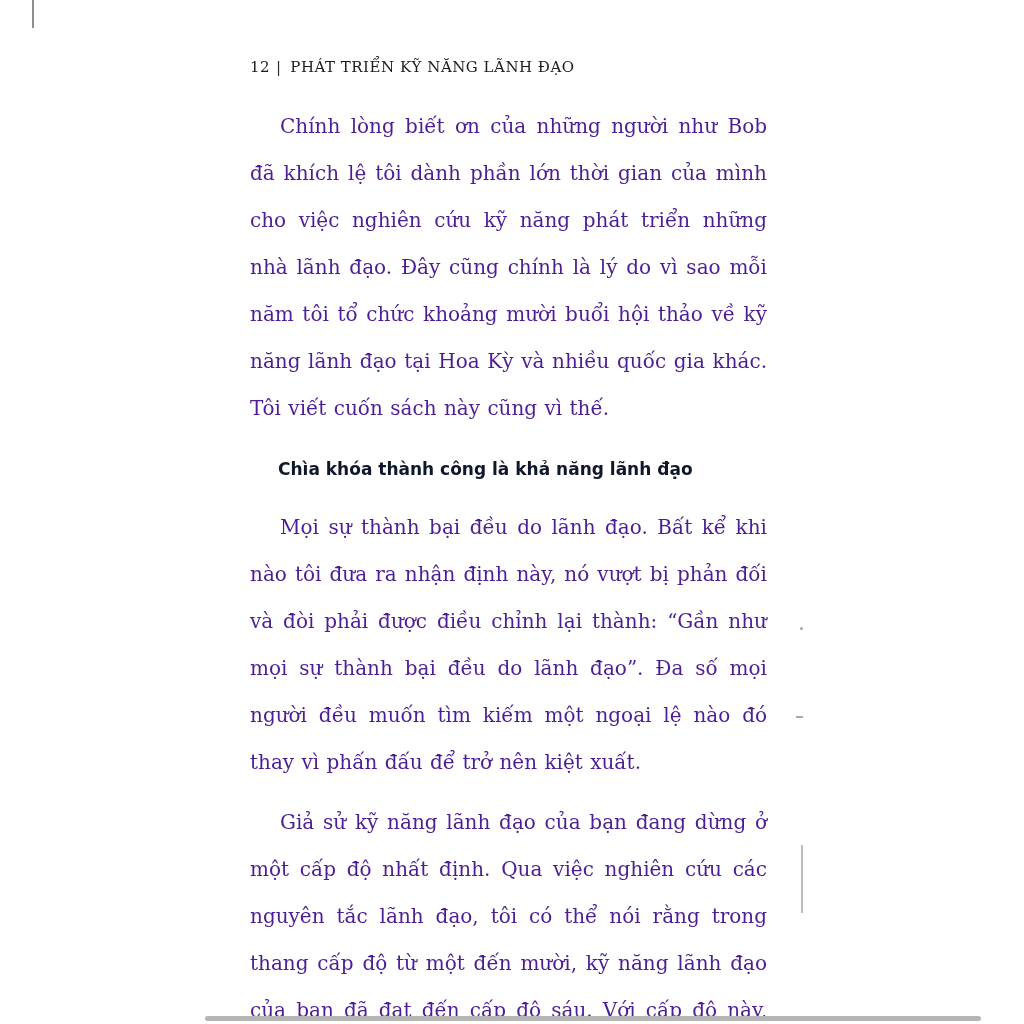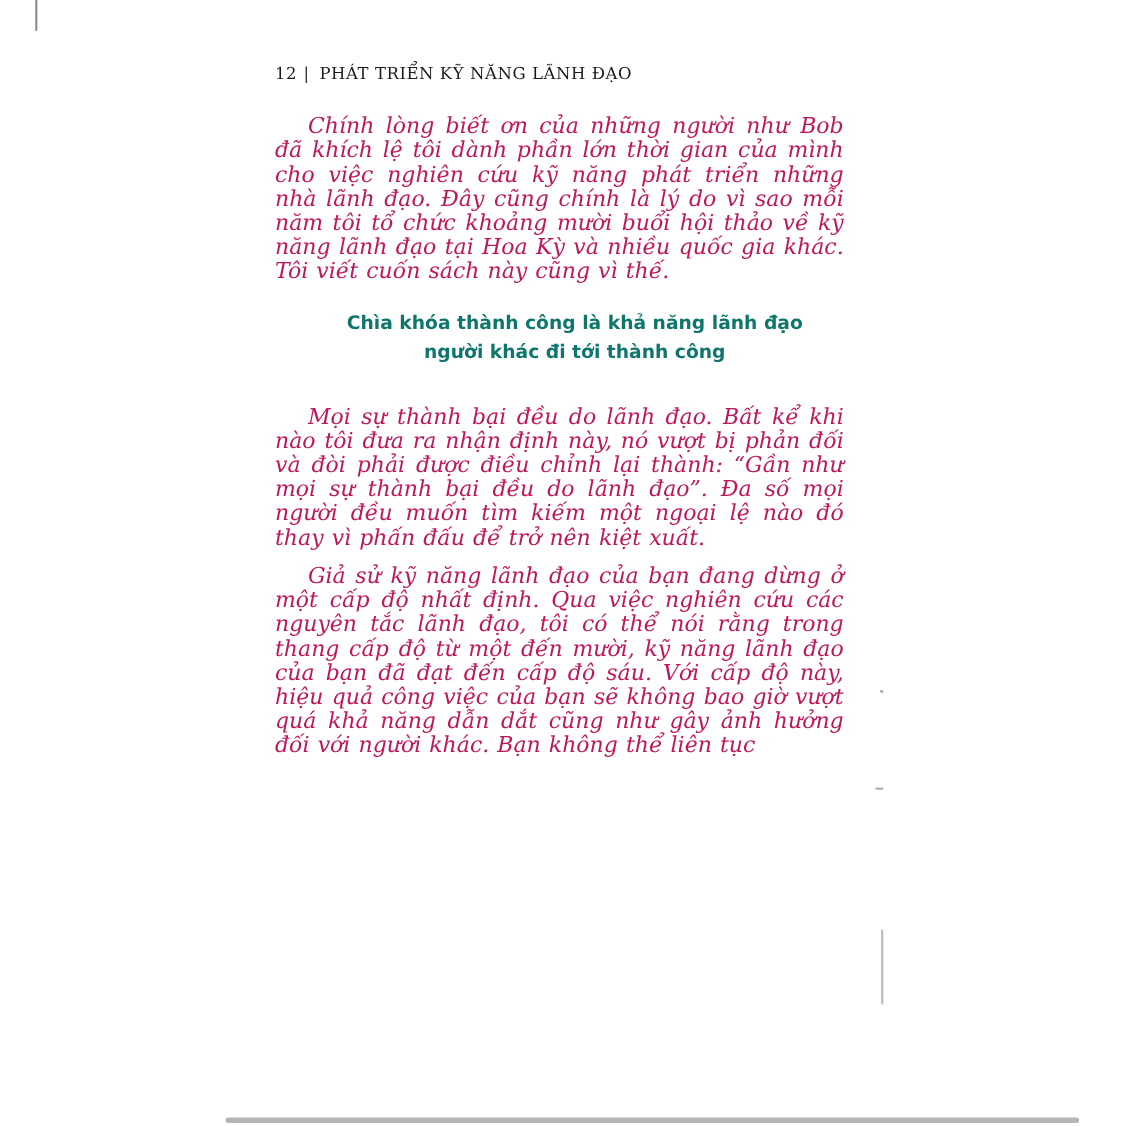--- a/index.html
+++ b/index.html
@@ -36,39 +36,37 @@
     margin-right: 9px;
     font-weight: 400;
     color: #2a2a2a;
   }
   .running-header .booktitle {
     letter-spacing: 0.5px;
   }
   .body-para {
     margin: 0 0 13px 0;
     font-size: 20px;
-    line-height: 22px;
+    line-height: 47px;
     text-align: justify;
     text-indent: 30px;
-    color: #be185d;
+    color: #4c1d95;
     word-spacing: 1px;
-    font-style: italic;
   }
   .first-para {
     margin-top: 27px;
   }
   .section-heading {
-    margin: 24px 0 34px 0;
+    margin: 24px 0 22px 0;
     padding-left: 28px;
     font-family: "DejaVu Sans", "Liberation Sans", sans-serif;
     font-weight: 700;
     font-size: 17px;
     line-height: 26px;
-    color: #0f766e;
-    text-align: center;
+    color: #0f172a;
   }
   
   .artifact {
     position: absolute;
     background: #9a9a9a;
   }
   .artifact-topleft {
     left: 32px;
     top: 0;
     width: 2px;
@@ -115,21 +113,20 @@
 
     <div class="running-header">
       <span class="pagenum">12</span><span class="sep">|</span><span class="booktitle">PHÁT TRIỂN KỸ NĂNG LÃNH ĐẠO</span>
     </div>
 
     <p class="body-para first-para">Chính lòng biết ơn của những người như Bob đã khích lệ tôi dành phần lớn thời gian của mình cho việc nghiên cứu kỹ năng phát triển những nhà lãnh đạo. Đây cũng chính là lý do vì sao mỗi năm tôi tổ chức khoảng mười buổi hội thảo về kỹ năng lãnh đạo tại Hoa Kỳ và nhiều quốc gia khác. Tôi viết cuốn sách này cũng vì thế.</p>
 
 
     <div class="section-heading">
       <div>Chìa khóa thành công là khả năng lãnh đạo</div>
-      <div>người khác đi tới thành công</div>
     </div>
 
     <p class="body-para">Mọi sự thành bại đều do lãnh đạo. Bất kể khi nào tôi đưa ra nhận định này, nó vượt bị phản đối và đòi phải được điều chỉnh lại thành: “Gần như mọi sự thành bại đều do lãnh đạo”. Đa số mọi người đều muốn tìm kiếm một ngoại lệ nào đó thay vì phấn đấu để trở nên kiệt xuất.</p>
 
     <p class="body-para">Giả sử kỹ năng lãnh đạo của bạn đang dừng ở một cấp độ nhất định. Qua việc nghiên cứu các nguyên tắc lãnh đạo, tôi có thể nói rằng trong thang cấp độ từ một đến mười, kỹ năng lãnh đạo của bạn đã đạt đến cấp độ sáu. Với cấp độ này, hiệu quả công việc của bạn sẽ không bao giờ vượt quá khả năng dẫn dắt cũng như gây ảnh hưởng đối với người khác. Bạn không thể liên tục</p>
 
   </div>
 
   <div class="artifact artifact-topleft"></div>
   <div class="artifact artifact-dot"></div>

